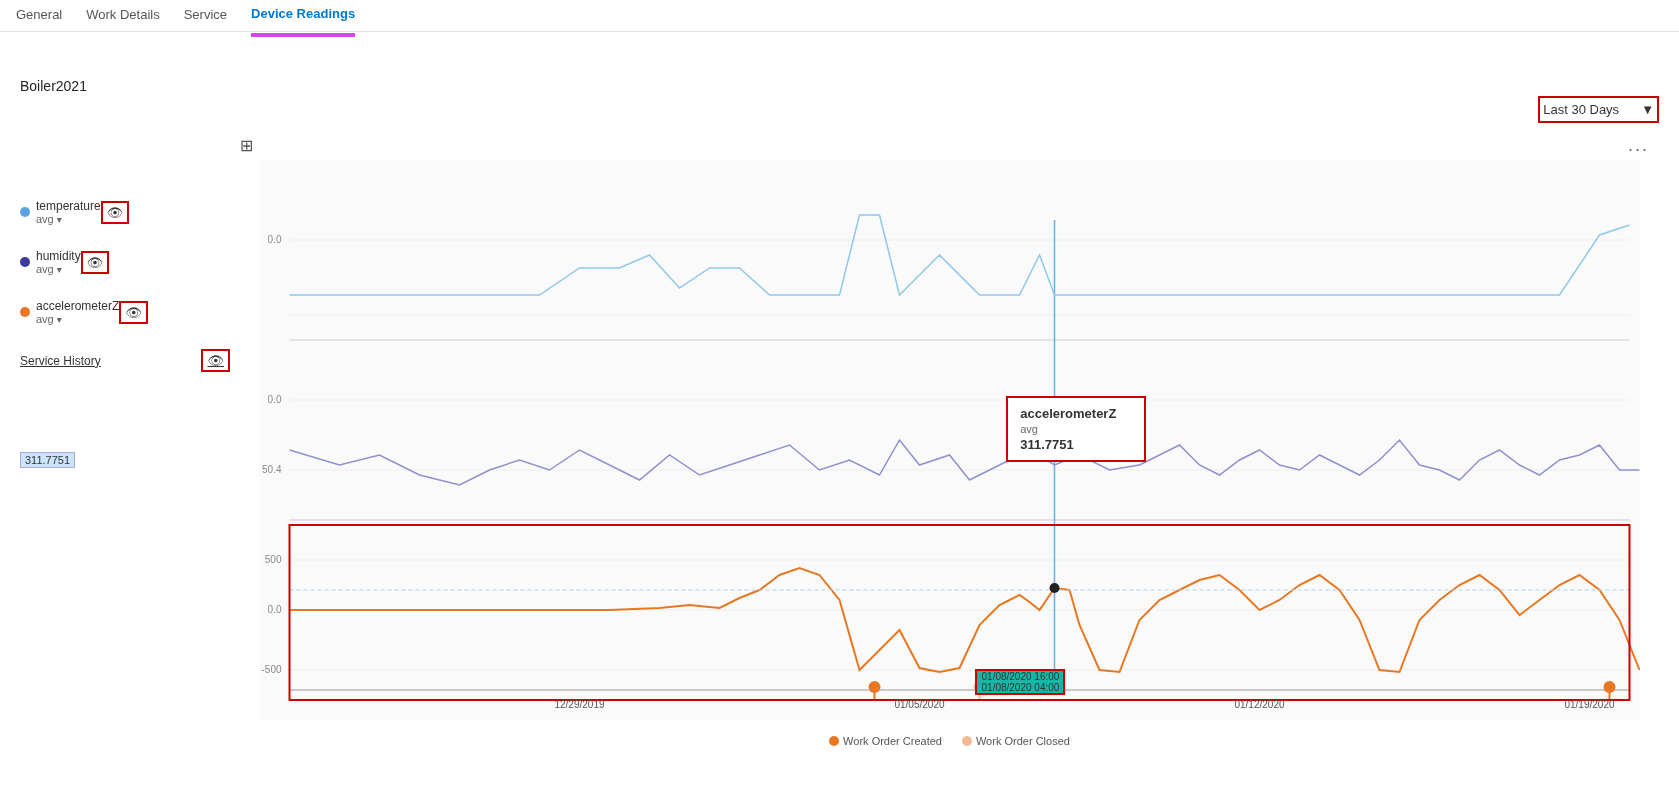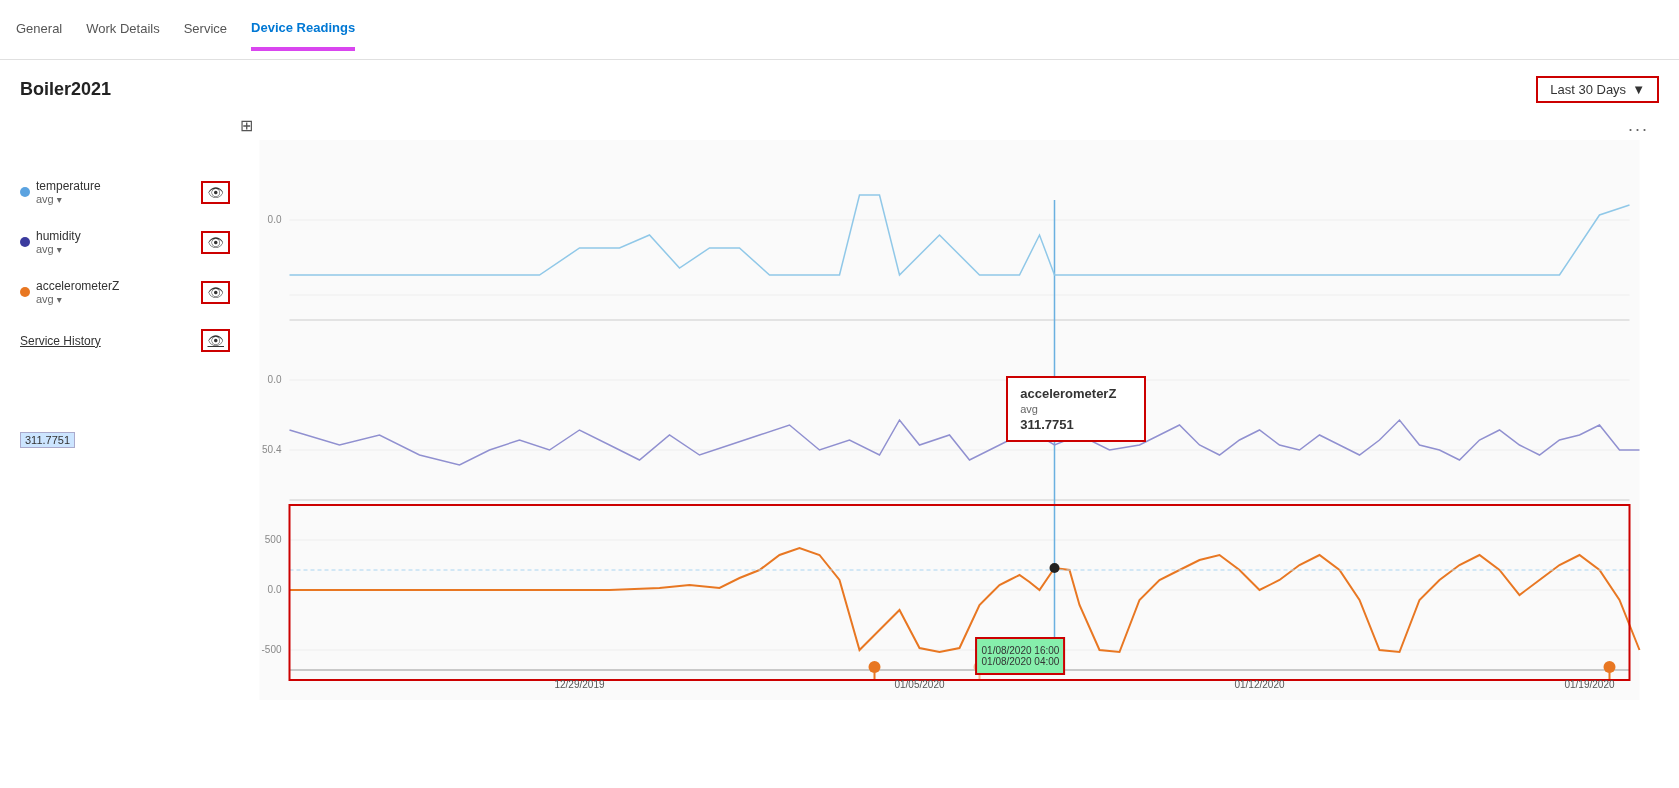--- a/index.html
+++ b/index.html
@@ -4,21 +4,21 @@
   <style>
     * { box-sizing: border-box; margin: 0; padding: 0; }
     body { font-family: 'Segoe UI', Arial, sans-serif; background: #fff; color: #333; font-size: 13px; }
 
     
     .nav-tabs {
       display: flex;
       align-items: center;
       border-bottom: 1px solid #e0e0e0;
       padding: 13px 16px;
-      height: 60px;
+      height: 32px;
       gap: 24px;
     }
     .nav-tab {
       cursor: pointer;
       padding: 12px 0;
       color: #555;
       font-size: 13px;
       border-bottom: 2px solid transparent;
       white-space: nowrap;
     }
@@ -35,51 +35,52 @@
     }
 
     
     .header-row {
       display: flex;
       justify-content: space-between;
       align-items: center;
       margin-bottom: 12px;
     }
     .page-title {
-      font-size: 18px;
-      font-weight: 700;
+      font-size: 14px;
+      font-weight: 400;
       color: #222;
     }
     .date-filter {
       display: flex;
       align-items: center;
       border: 2px solid #c00;
-      padding: 4px 12px;
+      padding: 4px 3px;
       font-size: 13px;
       cursor: pointer;
-      gap: 6px;
+      gap: 22px;
+      margin-top: 48px;
     }
 
     
     .chart-container {
       display: flex;
       gap: 0;
       position: relative;
     }
 
     
     .legend-panel {
       width: 220px;
       flex-shrink: 0;
       padding-right: 10px;
     }
     .legend-item {
       display: flex;
       align-items: center;
-      justify-content: space-between;
+      justify-content: flex-start;
       margin-bottom: 24px;
     }
     .legend-left {
       display: flex;
       align-items: center;
       gap: 6px;
     }
     .legend-dot {
       width: 10px;
       height: 10px;
@@ -168,23 +169,23 @@
     .legend-bottom-item {
       display: flex;
       align-items: center;
       gap: 4px;
     }
     .legend-dot-orange { width: 10px; height: 10px; border-radius: 50%; background: #e87722; }
     .legend-dot-peach { width: 10px; height: 10px; border-radius: 50%; background: #f5b895; }
 
     
     .cursor-date-box {
-      background: #86efac;
+      background: #14b8a6;
       border: 2px solid #c00;
-      padding: 6px 4px;
+      padding: 0 4px;
       font-size: 10px;
       color: #333;
       position: absolute;
       white-space: nowrap;
     }
   </style>
 </head>
 <body>
 
 <div class="nav-tabs">
@@ -382,15 +383,25 @@
           <div class="tooltip-val">311.7751</div>
         </div>
 
         
         <div class="cursor-date-box" style="bottom:28px; left:55%; transform:translateX(-50%); border:2px solid #c00;">
           <div>01/08/2020 16:00</div>
           <div>01/08/2020 04:00</div>
         </div>
       </div>
 
+      <div class="chart-legend-bottom" style="margin-top:12px;">
+        <div class="legend-bottom-item">
+          <div class="legend-dot-orange"></div>
+          <span>Work Order Created</span>
+        </div>
+        <div class="legend-bottom-item">
+          <div class="legend-dot-peach"></div>
+          <span>Work Order Closed</span>
+        </div>
+      </div>
     </div>
   </div>
 </div>
 
 </body></html>

